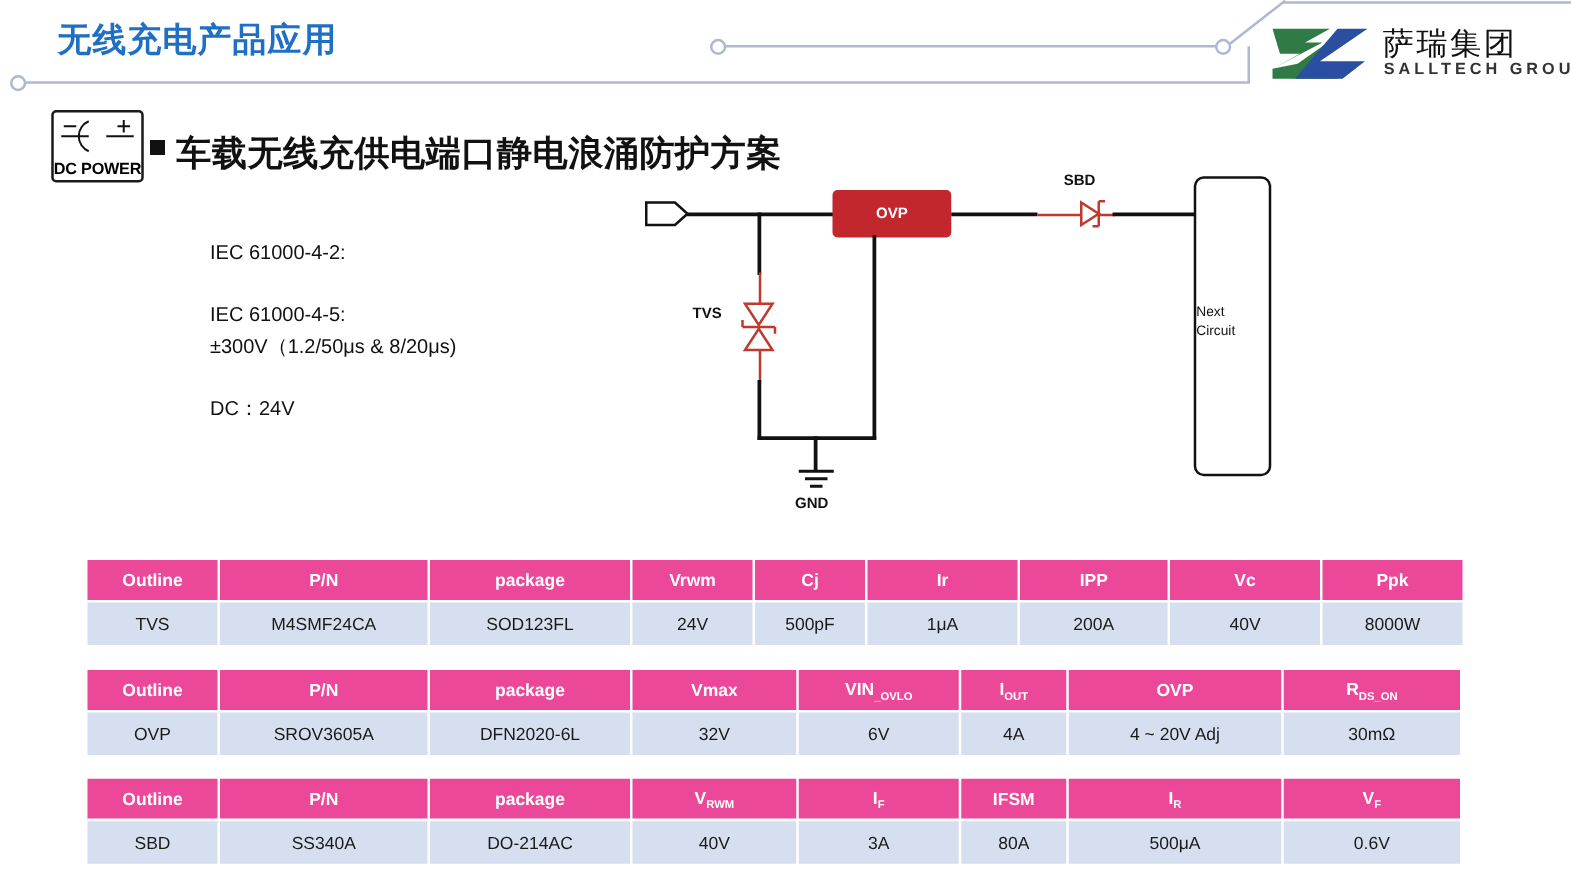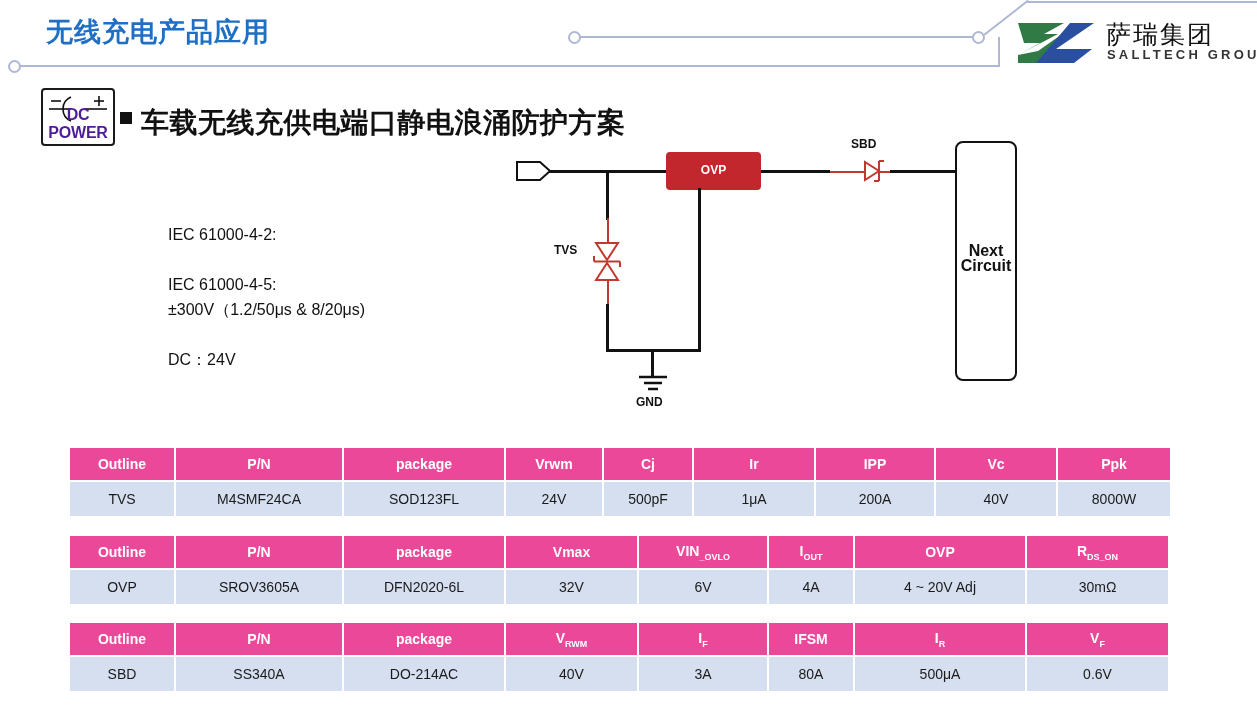--- a/index.html
+++ b/index.html
@@ -51,37 +51,37 @@
 
   
   #dc-badge {
     position:absolute; left:41px; top:88px;
     width:74px; height:58px;
     border:2px solid #1a1a1a; border-radius:4px;
     box-sizing:border-box; background:#fff;
   }
   #dc-badge-label {
     position:absolute; left:0; right:0; bottom:2px;
-    text-align:center; font-size:16px; font-weight:bold; color:#4c1d95;
+    text-align:center; font-size:13px; font-weight:bold; color:#000000;
     letter-spacing:-0.2px;
   }
 
   
   #bullet-square {
     position:absolute; left:120px; top:112px;
     width:12px; height:12px; background:#111;
   }
   #section-heading {
     position:absolute; left:141px; top:104px;
     font-size:28px; font-weight:bold; color:#111;
     letter-spacing:0.5px; white-space:nowrap;
   }
 
   
-  #spec-block { position:absolute; left:168px; top:190px; width:300px;margin-top:32px; }
+  #spec-block { position:absolute; left:168px; top:190px; width:300px; }
   .spec-line { font-size:16px; color:#111; line-height:25px; white-space:nowrap; }
   .spec-gap { height:25px; }
 
   
   #circuit { position:absolute; left:480px; top:130px; width:570px; height:300px; }
   .wire { position:absolute; background:#111; }
   .wire-red { position:absolute; background:#C0392F; }
 
   #ovp-box {
     position:absolute; left:186px; top:22px; width:95px; height:38px;
@@ -91,21 +91,21 @@
     position:absolute; left:0; right:0; top:11px;
     text-align:center; color:#ffffff; font-size:12px; font-weight:bold;
   }
 
   #next-circuit-box {
     position:absolute; left:475px; top:11px; width:62px; height:240px;
     border:2px solid #111; border-radius:8px; box-sizing:border-box; background:#fff;
   }
   #next-circuit-label {
     position:absolute; left:0; right:0; top:100px;
-    text-align:center; font-size:16px; font-weight:bold; color:#111;
+    font-size:11px; font-weight:normal; color:#111;
     line-height:15px;
   }
 
   .cmp-label { position:absolute; font-size:12px; font-weight:bold; color:#111; white-space:nowrap; }
 
   
   .spec-table {
     position:absolute; left:68px; width:1088px;
     border-collapse:separate; border-spacing:2px 0;
     table-layout:fixed;

